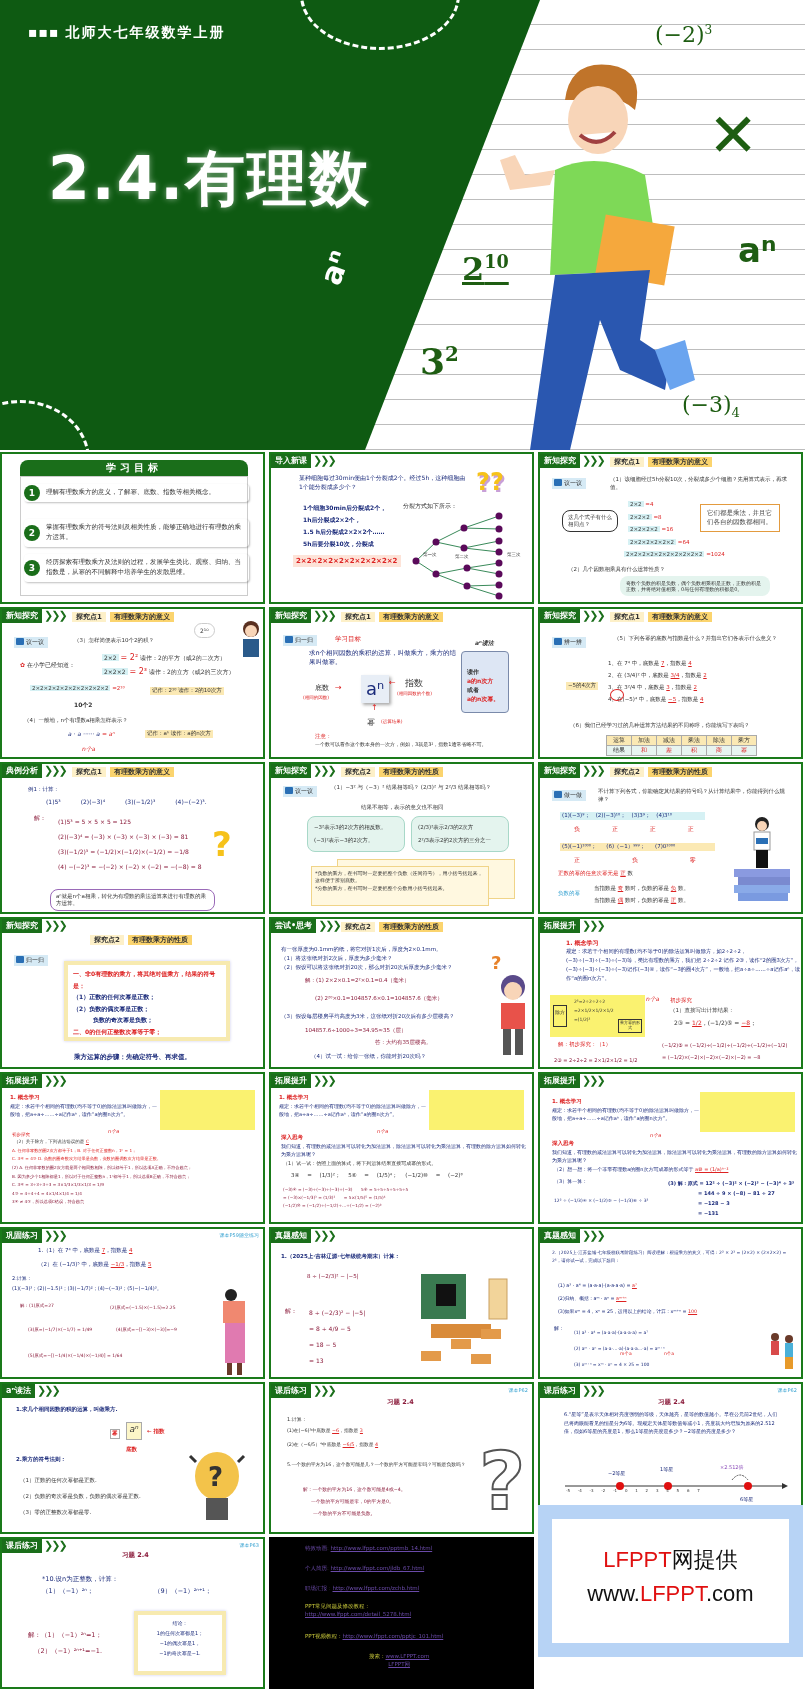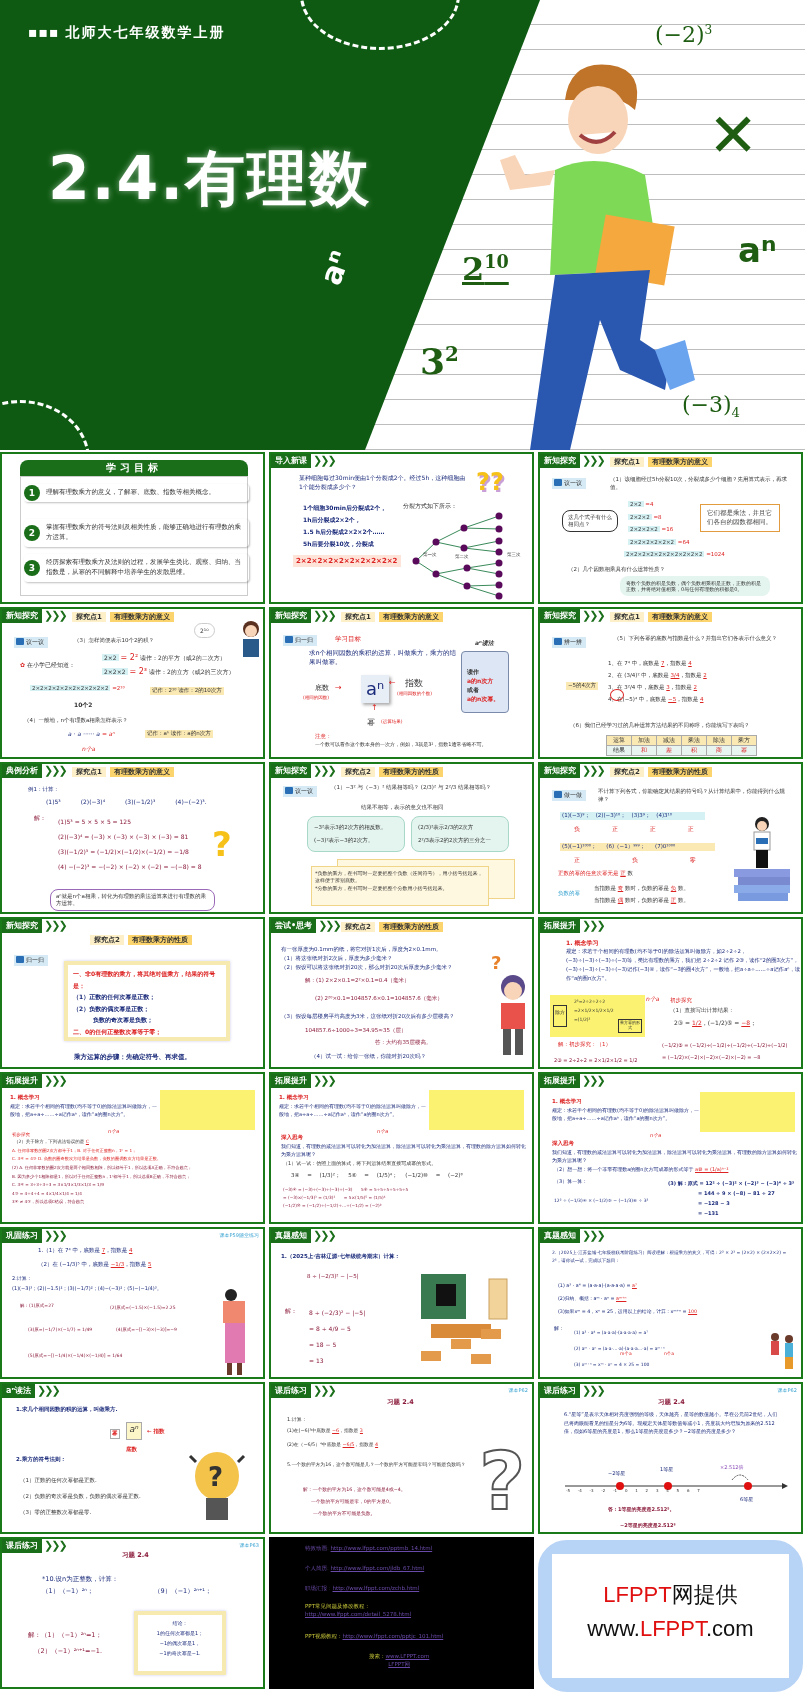--- a/index.html
+++ b/index.html
@@ -613,19 +613,19 @@
     <div class="txt" style="left:34px;top:26px;font-size:5.5px;"><span class="linklbl">个人简历</span>: <span class="link">http://www.lfppt.com/jldb_67.html</span></div>
     <div class="txt" style="left:34px;top:46px;font-size:5.5px;"><span class="linklbl">职场汇报</span>：<span class="link">http://www.lfppt.com/zchb.html</span></div>
     <div class="txt" style="left:34px;top:64px;font-size:5.5px;">
         <div class="ylbl">PPT常见问题及修改教程：</div>
         <div class="link">http://www.lfppt.com/detail_5278.html</div>
       </div>
     <div class="txt" style="left:34px;top:94px;font-size:5.5px;"><span class="ylbl">PPT视频教程：</span><span class="link">http://www.lfppt.com/pptjc_101.html</span></div>
     <div class="txt" style="left:98px;top:114px;font-size:5.5px;text-align:center;"><span class="ylbl">搜索：</span><span class="link">www.LFPPT.com</span><div class="link">LFPPT网</div></div>
   </div>
 
-  <div class="panel blue" style="left:538px;top:1088px;border-radius:29px;">
+  <div class="panel blue" style="left:538px;top:1053px;">
     <div class="lf-box">
       <div class="lf-line1"><span style="color:#e01010">LFPPT</span><span style="color:#111">网提供</span></div>
       <div class="lf-line2"><span style="color:#111">www.</span><span style="color:#e01010">LFPPT</span><span style="color:#111">.com</span></div>
     </div>
   </div>
 </div>
 
 </body></html>

